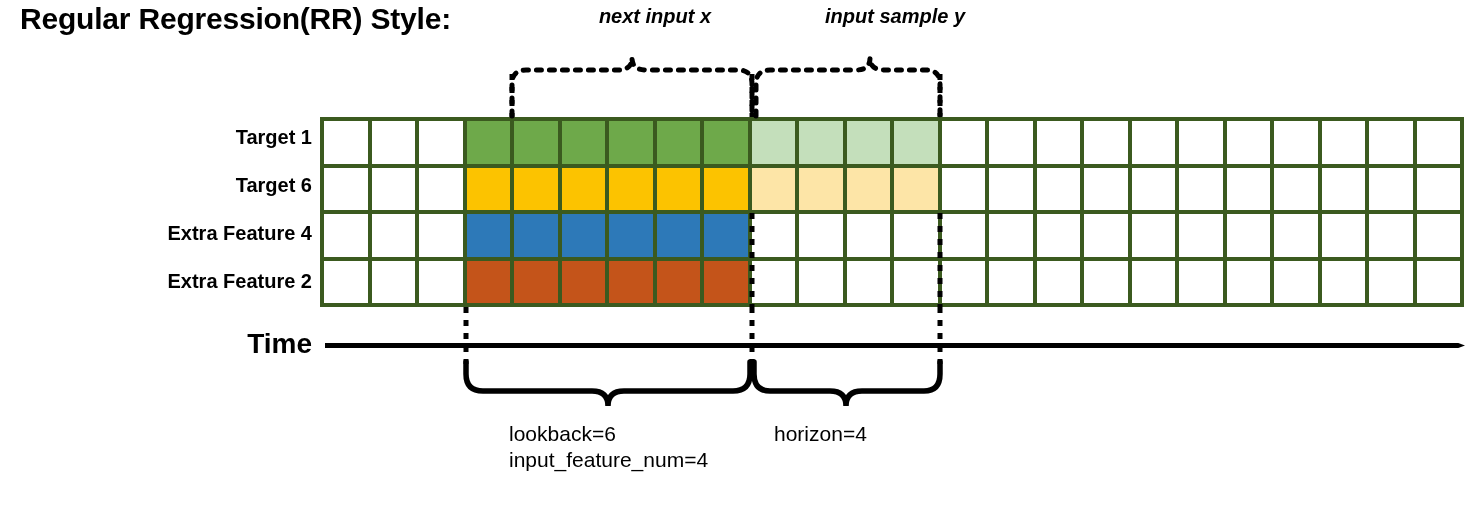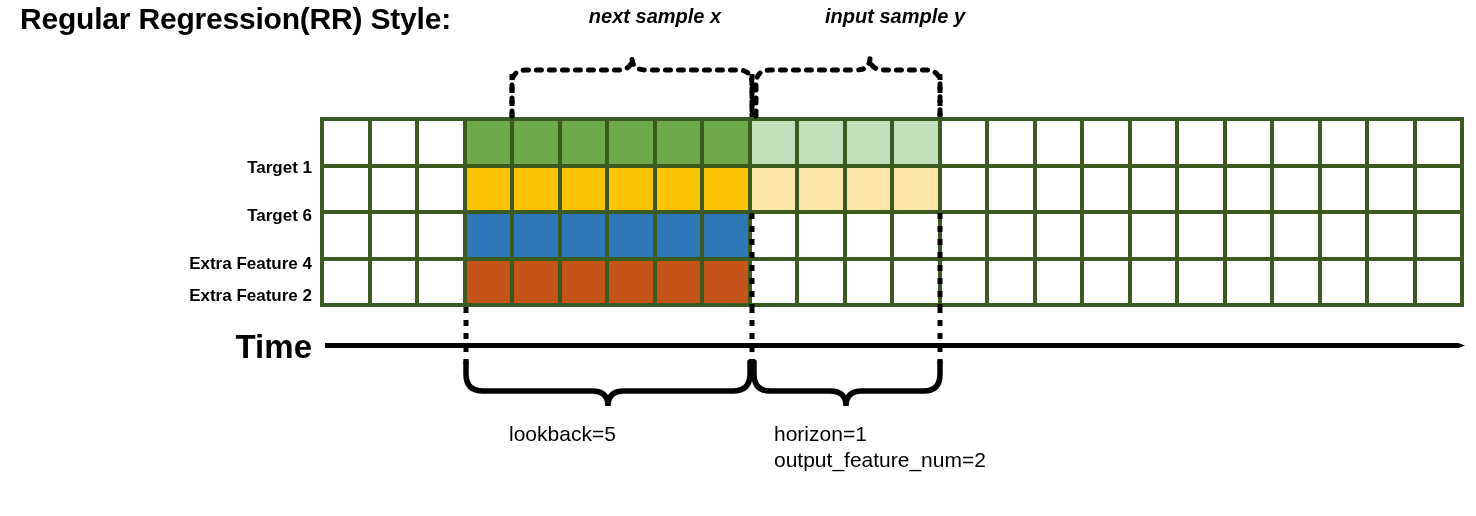--- a/index.html
+++ b/index.html
@@ -35,40 +35,39 @@
     font-weight: 600;
     color: #000;
     white-space: nowrap;
     text-align: center;
   }
   #next-sample-x-label { left: 565px; top: 5px; width: 180px; }
   #next-sample-y-label { left: 805px; top: 5px; width: 180px; }
 
   
   .row-label {
-    font-size: 17px;
+    font-size: 20px;
     font-weight: 700;
     color: #000;
     white-space: nowrap;
     text-align: right;
     width: 260px;
     left: 52px;
-    margin-top: 32px;
   }
   #row-label-0 { top: 126px; }
   #row-label-1 { top: 174px; }
   #row-label-2 { top: 222px; }
-  #row-label-3 { top: 254px; }
+  #row-label-3 { top: 270px; }
 
   #time-label {
     left: 52px;
     top: 328px;
     width: 260px;
     text-align: right;
-    font-size: 33px;
+    font-size: 28px;
     font-weight: 700;
     color: #000;
     white-space: nowrap;
   }
 
   
   #grid {
     left: 320px;
     top: 117px;
     width: 1144px;
@@ -115,21 +114,21 @@
     white-space: nowrap;
   }
   #annot-input  { left: 509px; top: 421px; }
   #annot-output { left: 774px; top: 421px; }
 </style>
 </head>
 <body>
 
 <div class="abs" id="page-title">Regular Regression(RR) Style:</div>
 
-<div class="abs sample-label" id="next-sample-x-label">next sample x</div>
+<div class="abs sample-label" id="next-sample-x-label">next input x</div>
 <div class="abs sample-label" id="next-sample-y-label">input sample y</div>
 
 <div class="abs row-label" id="row-label-0">Target 1</div>
 <div class="abs row-label" id="row-label-1">Target 6</div>
 <div class="abs row-label" id="row-label-2">Extra Feature 4</div>
 <div class="abs row-label" id="row-label-3">Extra Feature 2</div>
 
 <div class="abs" id="time-label">Time</div>
 
 <div class="abs" id="grid" style="background: rgb(59, 90, 31);">
@@ -306,19 +305,19 @@
              L 830 391
              Q 846 391 846 406
              Q 846 391 862 391
              L 924 391
              Q 940 391 940 374
              L 940 362"></path>
   </g>
 </svg>
 
 <div class="abs annot-block" id="annot-input">
-  <div>lookback=5</div>
+  <div>lookback=6</div>
+  <div>input_feature_num=4</div>
 </div>
 
 <div class="abs annot-block" id="annot-output">
-  <div>horizon=1</div>
-  <div>output_feature_num=2</div>
+  <div>horizon=4</div>
 </div>
 
 </body></html>

